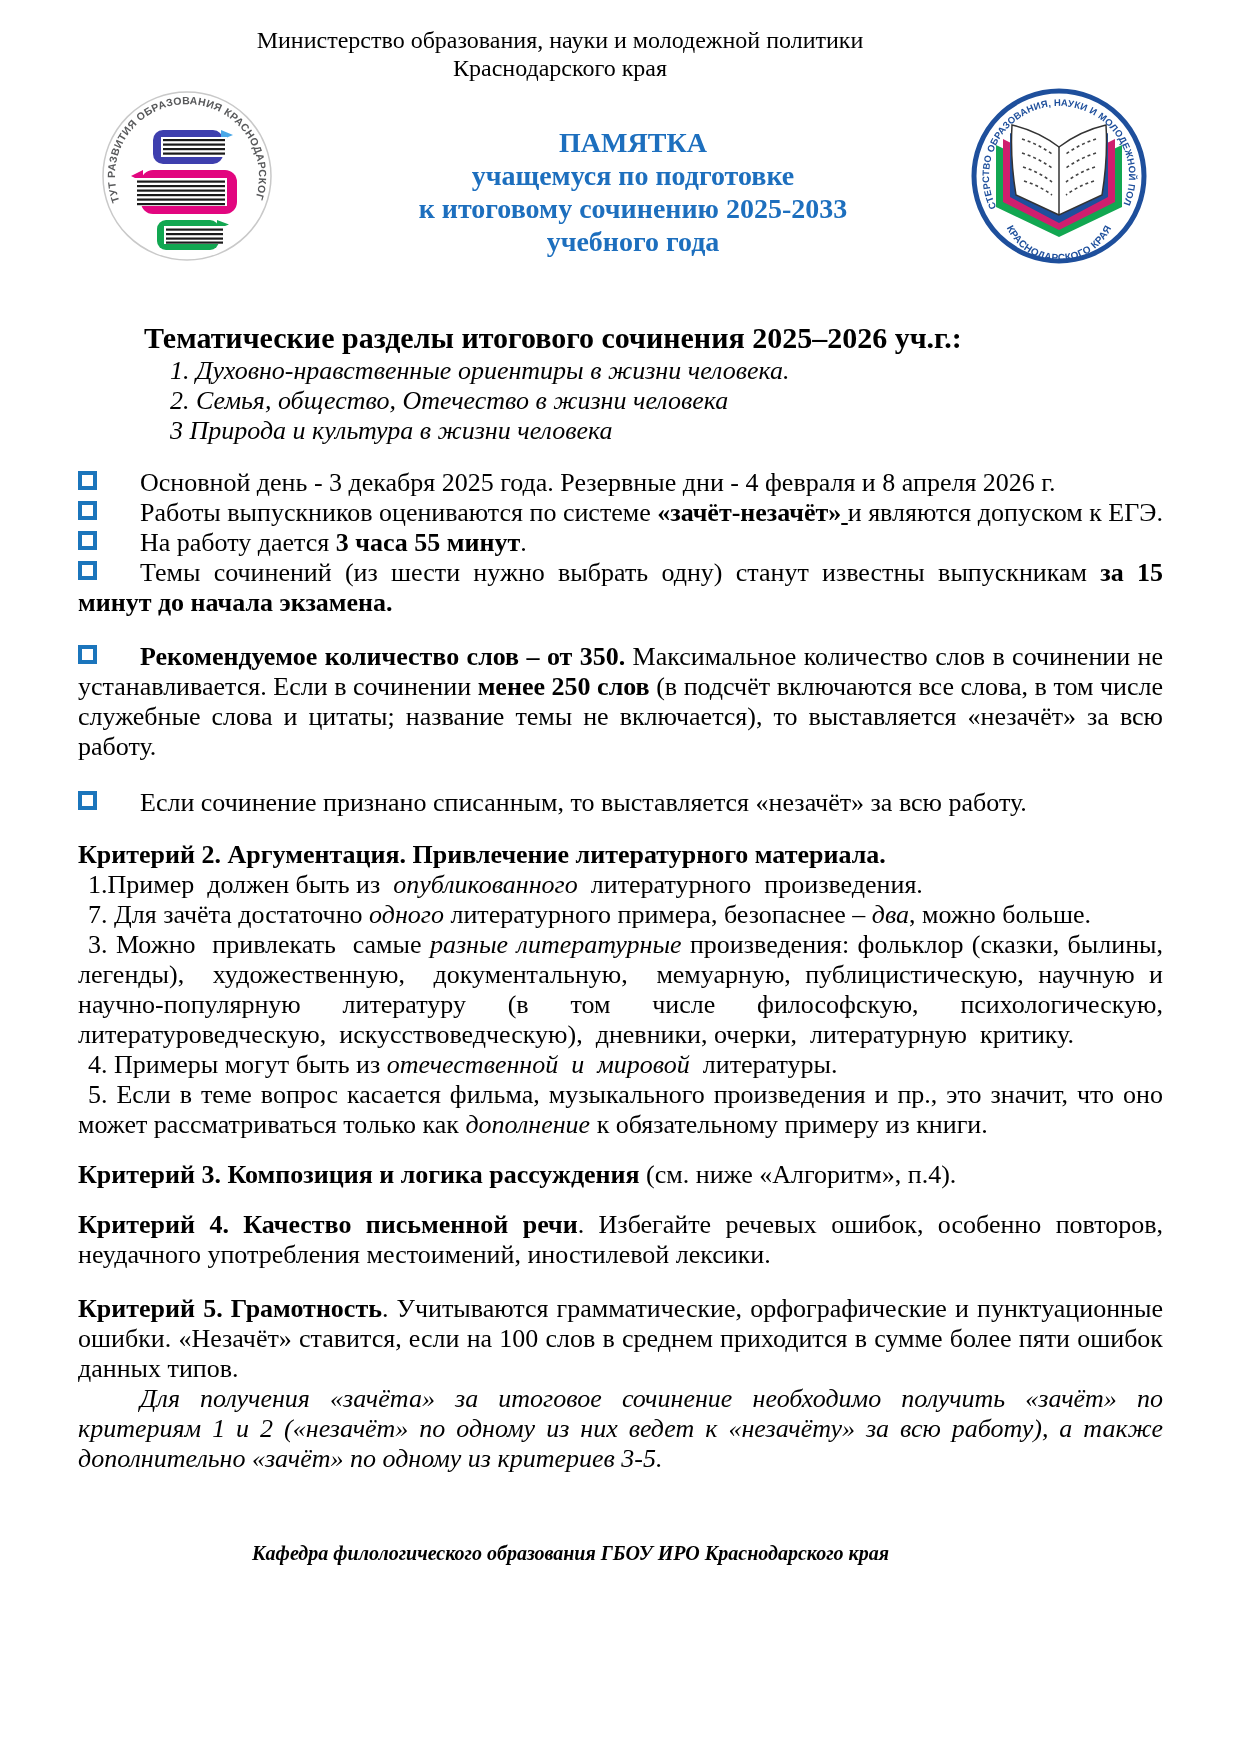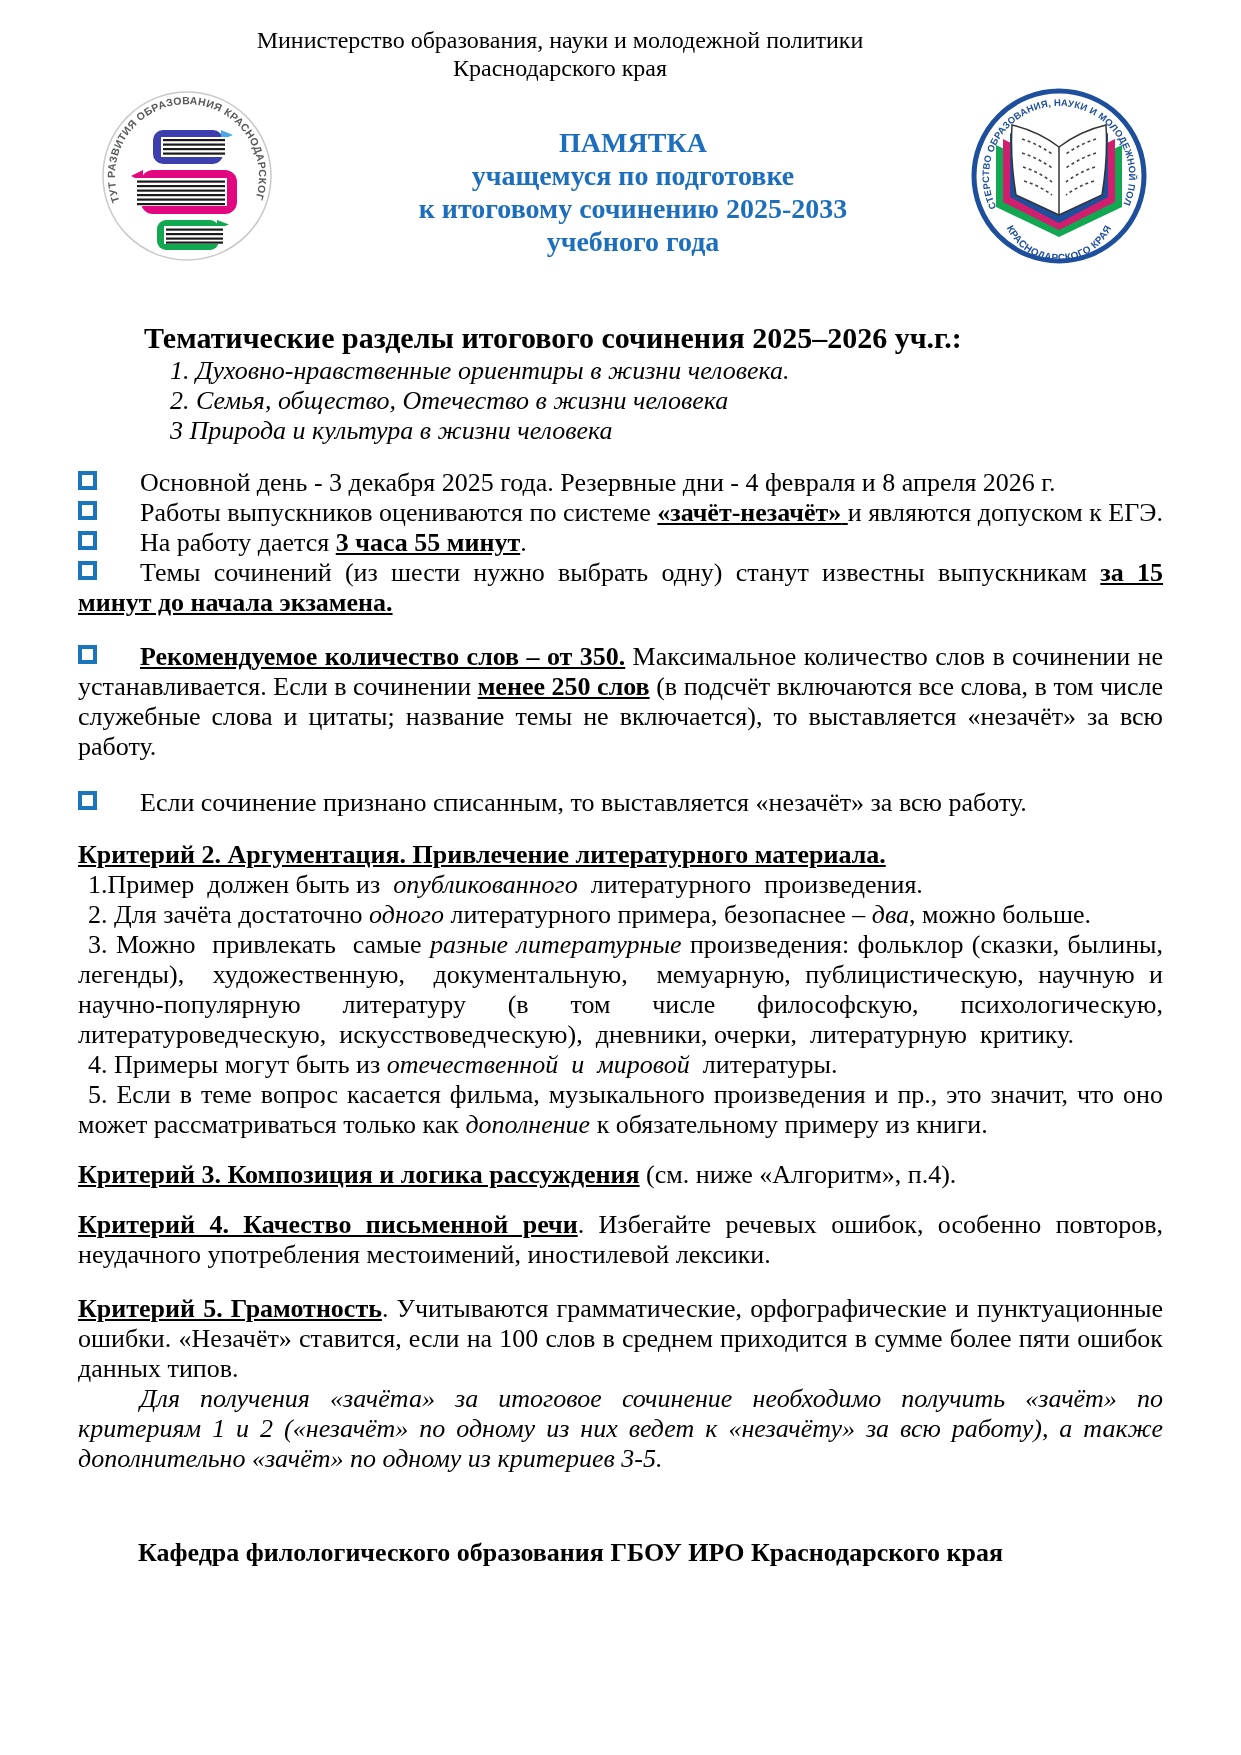--- a/index.html
+++ b/index.html
@@ -27,22 +27,22 @@
   .mt-b5{margin-top:24px;}
   .mt-b6{margin-top:26px;}
   .kpara{text-align:justify;}
   .mt-k1{margin-top:34px;}
   .mt-k2{margin-top:22px;}
   .mt-k3{margin-top:20px;}
   .mt-k4{margin-top:20px;}
   .mt-k5{margin-top:24px;}
   .kitem{text-align:justify;text-indent:10px;white-space:pre-wrap;}
   .note{text-align:justify;text-indent:62px;}
-  .footer{margin:64px 100px 0 0;text-align:center;font-weight:bold;font-size:26px;}
-  .run-b{font-weight:bold;text-decoration:underline;}
+  .footer{margin:64px 100px 0 0;text-align:center;font-weight:bold;font-style:italic;font-size:20px;}
+  .run-b{font-weight:bold;}
   .run-i{font-style:italic;}
   .run-u{text-decoration:underline;}
 </style>
 </head>
 <body>
 
 <div class="page">
 
   <div class="logo logo-left">
     <svg width="172" height="172" viewBox="0 0 172 172">
@@ -144,21 +144,21 @@
       <p class="bp"><span class="sq"></span><span><span>Работы выпускников оцениваются по системе </span><span class="run-b">«зачёт-незачёт»</span><span class="run-u"> </span><span>и являются допуском к ЕГЭ.</span></span></p>
       <p class="bp"><span class="sq"></span><span><span>На работу дается </span><span class="run-b">3 часа 55 минут</span><span>.</span></span></p>
       <p class="bp"><span class="sq"></span><span><span>Темы сочинений (из шести нужно выбрать одну) станут известны выпускникам </span><span class="run-b">за 15 минут до начала экзамена.</span></span></p>
       <p class="bp mt-b5"><span class="sq"></span><span><span class="run-b">Рекомендуемое количество слов – от 350.</span><span> Максимальное количество слов в сочинении не устанавливается. Если в сочинении </span><span class="run-b">менее 250 слов</span><span> (в подсчёт включаются все слова, в том числе служебные слова и цитаты; название темы не включается), то выставляется «незачёт» за всю работу.</span></span></p>
       <p class="bp mt-b6"><span class="sq"></span><span><span>Если сочинение признано списанным, то выставляется «незачёт» за всю работу.</span></span></p>
     </div>
 
 
     <p class="kpara mt-k2"><span class="run-b">Критерий 2. Аргументация. Привлечение литературного материала.</span></p>
     <p class="kitem"><span>1.Пример  должен быть из  </span><span class="run-i">опубликованного</span><span>  литературного  произведения.</span></p>
-    <p class="kitem"><span>2. Для зачёта достаточно </span><span class="run-i">одного</span><span> литературного примера, безопаснее – </span><span class="run-i">два</span><span>, можно больше.</span></p>
+    <p class="kitem"><span>7. Для зачёта достаточно </span><span class="run-i">одного</span><span> литературного примера, безопаснее – </span><span class="run-i">два</span><span>, можно больше.</span></p>
     <p class="kitem"><span>3. Можно  привлекать  самые </span><span class="run-i">разные литературные</span><span> произведения: фольклор (сказки, былины, легенды),  художественную,  документальную,  мемуарную, публицистическую, научную и научно-популярную  литературу  (в  том  числе  философскую,  психологическую, литературоведческую,  искусствоведческую),  дневники, очерки,  литературную  критику.</span></p>
     <p class="kitem"><span>4. Примеры могут быть из </span><span class="run-i">отечественной  и  мировой</span><span>  литературы.</span></p>
     <p class="kitem"><span>5. Если в теме вопрос касается фильма, музыкального произведения и пр., это значит, что оно может рассматриваться только как </span><span class="run-i">дополнение</span><span> к обязательному примеру из книги.</span></p>
 
     <p class="kpara mt-k3"><span class="run-b">Критерий 3. Композиция и логика рассуждения</span><span> (см. ниже «Алгоритм», п.4).</span></p>
     <p class="kpara mt-k4"><span class="run-b">Критерий 4. Качество письменной речи</span><span>. Избегайте речевых ошибок, особенно повторов, неудачного употребления местоимений, иностилевой лексики.</span></p>
     <p class="kpara mt-k5"><span class="run-b">Критерий 5. Грамотность</span><span>. Учитываются грамматические, орфографические и пунктуационные ошибки. «Незачёт» ставится, если на 100 слов в среднем приходится в сумме более пяти ошибок данных типов.</span></p>
     <p class="note"><span class="run-i">Для получения «зачёта» за итоговое сочинение необходимо получить «зачёт» по критериям 1 и 2 («незачёт» по одному из них ведет к «незачёту» за всю работу), а также дополнительно «зачёт» по одному из критериев 3-5.</span></p>
 
     <p class="footer">Кафедра филологического образования ГБОУ ИРО Краснодарского края</p>

